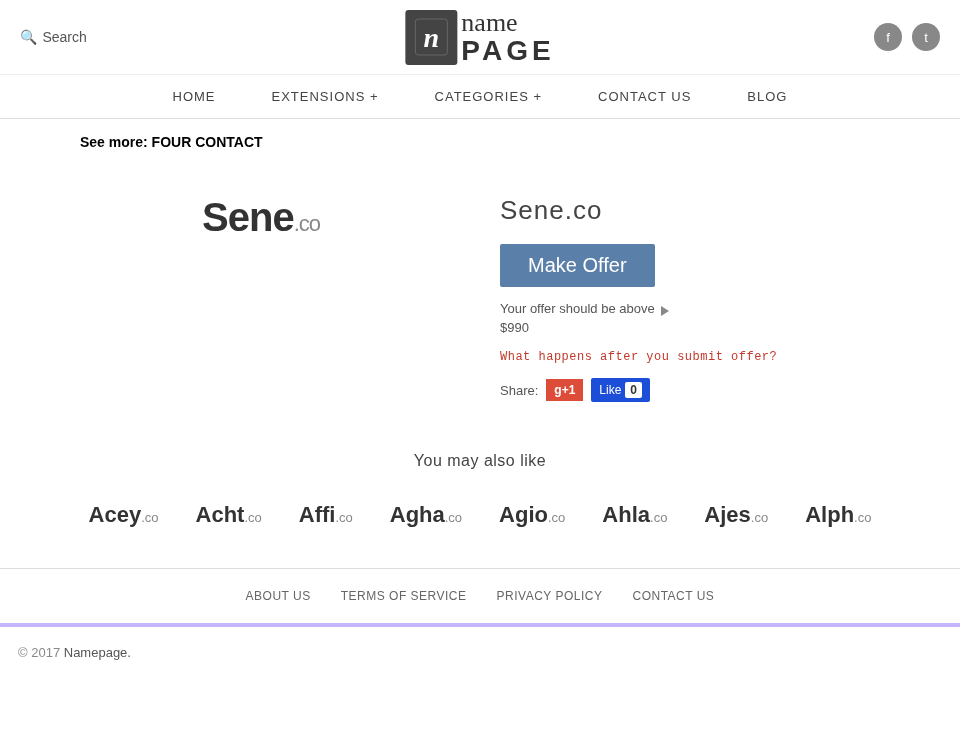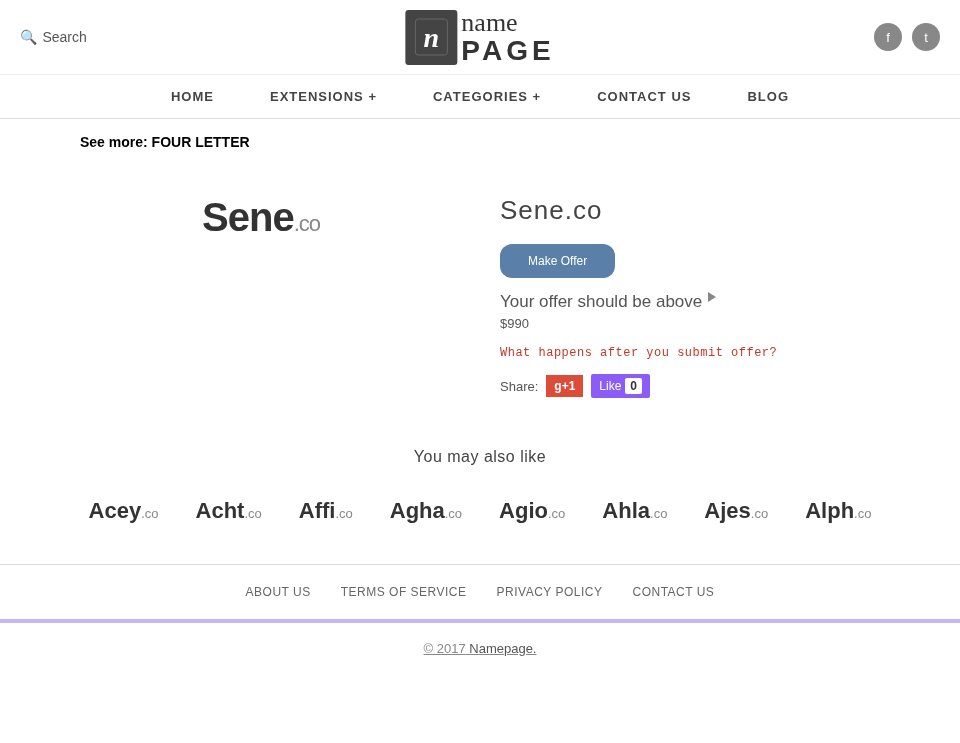--- a/index.html
+++ b/index.html
@@ -90,21 +90,21 @@
       display: flex;
       justify-content: center;
       align-items: center;
       gap: 0;
       border-bottom: 1px solid #ddd;
       padding: 0;
     }
     .nav-item {
       padding: 14px 28px;
       font-size: 13px;
-      font-weight: 700;
+      font-weight: 400;
       letter-spacing: 1px;
       color: #444;
       text-transform: uppercase;
       cursor: pointer;
       text-decoration: none;
       display: block;
     }
 
     
     .breadcrumb {
@@ -147,31 +147,31 @@
       font-size: 26px;
       color: #444;
       margin-bottom: 18px;
       letter-spacing: 1px;
     }
     .make-offer-btn {
       background: #5a7fa8;
       color: white;
       border: none;
       padding: 10px 28px;
-      font-size: 12px;
-      cursor: pointer;
-      border-radius: 12px;
+      font-size: 20px;
+      cursor: pointer;
+      border-radius: 2px;
       margin-bottom: 14px;
     }
     .offer-hint {
       display: flex;
-      align-items: flex-start;
+      align-items: flex-end;
       gap: 6px;
       color: #555;
-      font-size: 17px;
+      font-size: 13px;
       margin-bottom: 4px;
     }
     .offer-arrow {
       width: 0;
       height: 0;
       border-top: 5px solid transparent;
       border-bottom: 5px solid transparent;
       border-left: 8px solid #888;
       display: inline-block;
     }
@@ -201,21 +201,21 @@
       font-size: 12px;
       padding: 4px 8px;
       border-radius: 0;
       cursor: pointer;
       font-weight: bold;
       display: flex;
       align-items: center;
       gap: 2px;
     }
     .fb-btn {
-      background: #8b5cf6;
+      background: #1d4ed8;
       color: white;
       font-size: 12px;
       padding: 4px 8px;
       border-radius: 2px;
       cursor: pointer;
       display: flex;
       align-items: center;
       gap: 4px;
     }
     .fb-like-text { color: white; font-size: 12px; }
@@ -278,25 +278,24 @@
     }
     .footer-link {
       font-size: 12px;
       color: #666;
       text-decoration: none;
       letter-spacing: 0.5px;
       text-transform: uppercase;
       cursor: pointer;
     }
     .footer-copy {
-      text-align: center;
+      text-align: left;
       padding: 18px;
       font-size: 13px;
       color: #888;
-      text-decoration: underline;
     }
     .footer-copy a { color: #555; text-decoration: none; }
   </style>
 </head>
 <body>
 
 <header class="header">
   <div class="header-search">
     <span class="search-icon-char">🔍</span>
     <span>Search</span>
@@ -326,21 +325,21 @@
 <nav class="nav">
   <a class="nav-item">HOME</a>
   <a class="nav-item">EXTENSIONS +</a>
   <a class="nav-item">CATEGORIES +</a>
   <a class="nav-item">CONTACT US</a>
   <a class="nav-item">BLOG</a>
 </nav>
 
 <div class="breadcrumb">
   <span>See more:</span>
-  <span style="color:#000;font-weight:bold;cursor:pointer;">FOUR LETTER</span>
+  <span style="color:#000;font-weight:bold;cursor:pointer;">FOUR CONTACT</span>
 </div>
 
 <div class="main-content">
   <div class="domain-logo-area">
     <div class="domain-logo-display">
       <span>Sene</span><span class="ext">.co</span>
     </div>
   </div>
 
   <div class="domain-info">

